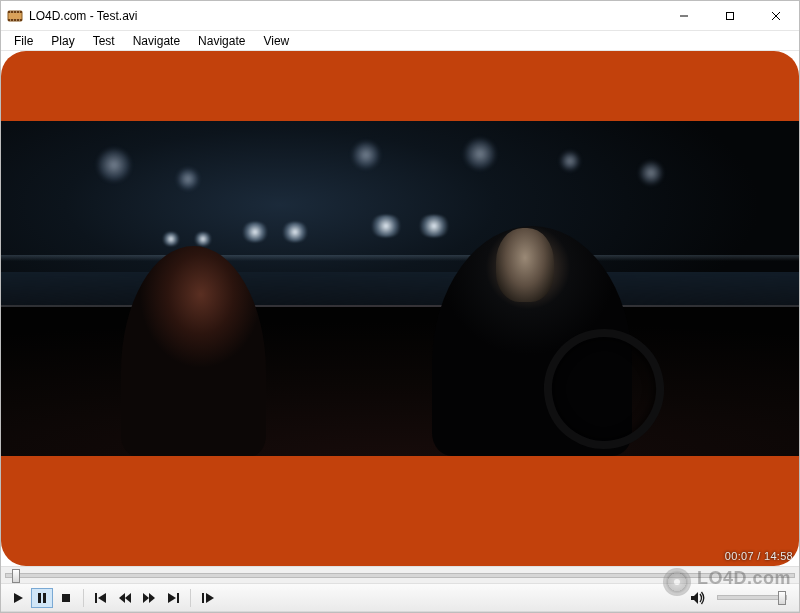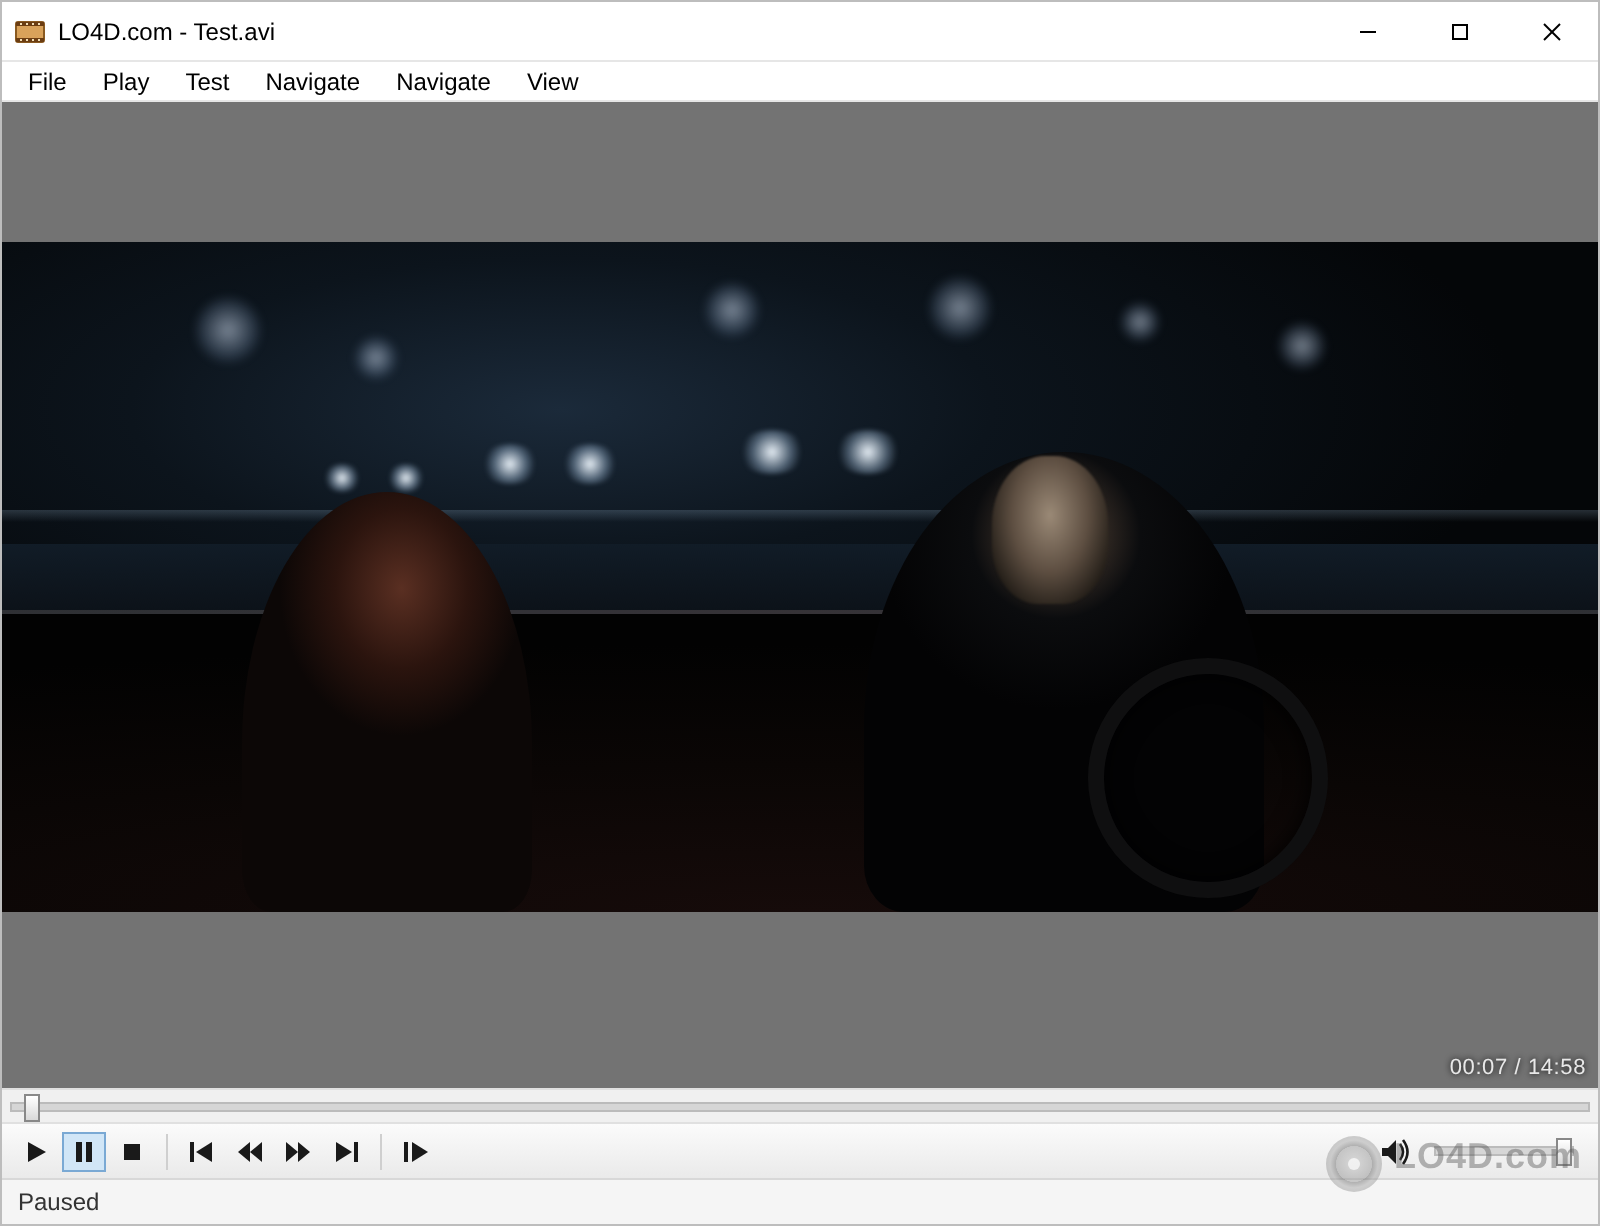--- a/index.html
+++ b/index.html
@@ -65,23 +65,24 @@
     }
     .menubar .menu-item {
       padding: 2px 9px;
       font-size: 12px;
       color: #000;
       cursor: default;
     }
     
     .video-area {
       flex: 1;
-      background: #737373;
+      background: #c2410c;
       position: relative;
       overflow: hidden;
+      border-radius: 25px;
     }
     .video-frame {
       position: absolute;
       left: 0; right: 0;
       top: 70px;
       height: 335px;
       background: radial-gradient(ellipse 60% 50% at 35% 25%, #1b2a3a 0%, #0c141c 45%, #040608 100%);
     }
     
     .road {
@@ -400,22 +401,19 @@
         <polygon points="1,5 4,5 8,1 8,13 4,9 1,9"></polygon>
         <path d="M10 3 Q13 7 10 11" fill="none" stroke="#1a1a1a" stroke-width="1.3"></path>
         <path d="M11.5 1 Q16 7 11.5 13" fill="none" stroke="#1a1a1a" stroke-width="1.3"></path>
       </svg>
     </div>
     <div class="vol-slider">
       <div class="vol-thumb"></div>
     </div>
   </div>
 
-  <div class="statusbar">
-    <span>Paused</span>
-  </div>
 
   <div class="watermark">
     <div class="disc"></div>
     <span>LO4D.com</span>
   </div>
 
 </div>
 
 </body></html>

